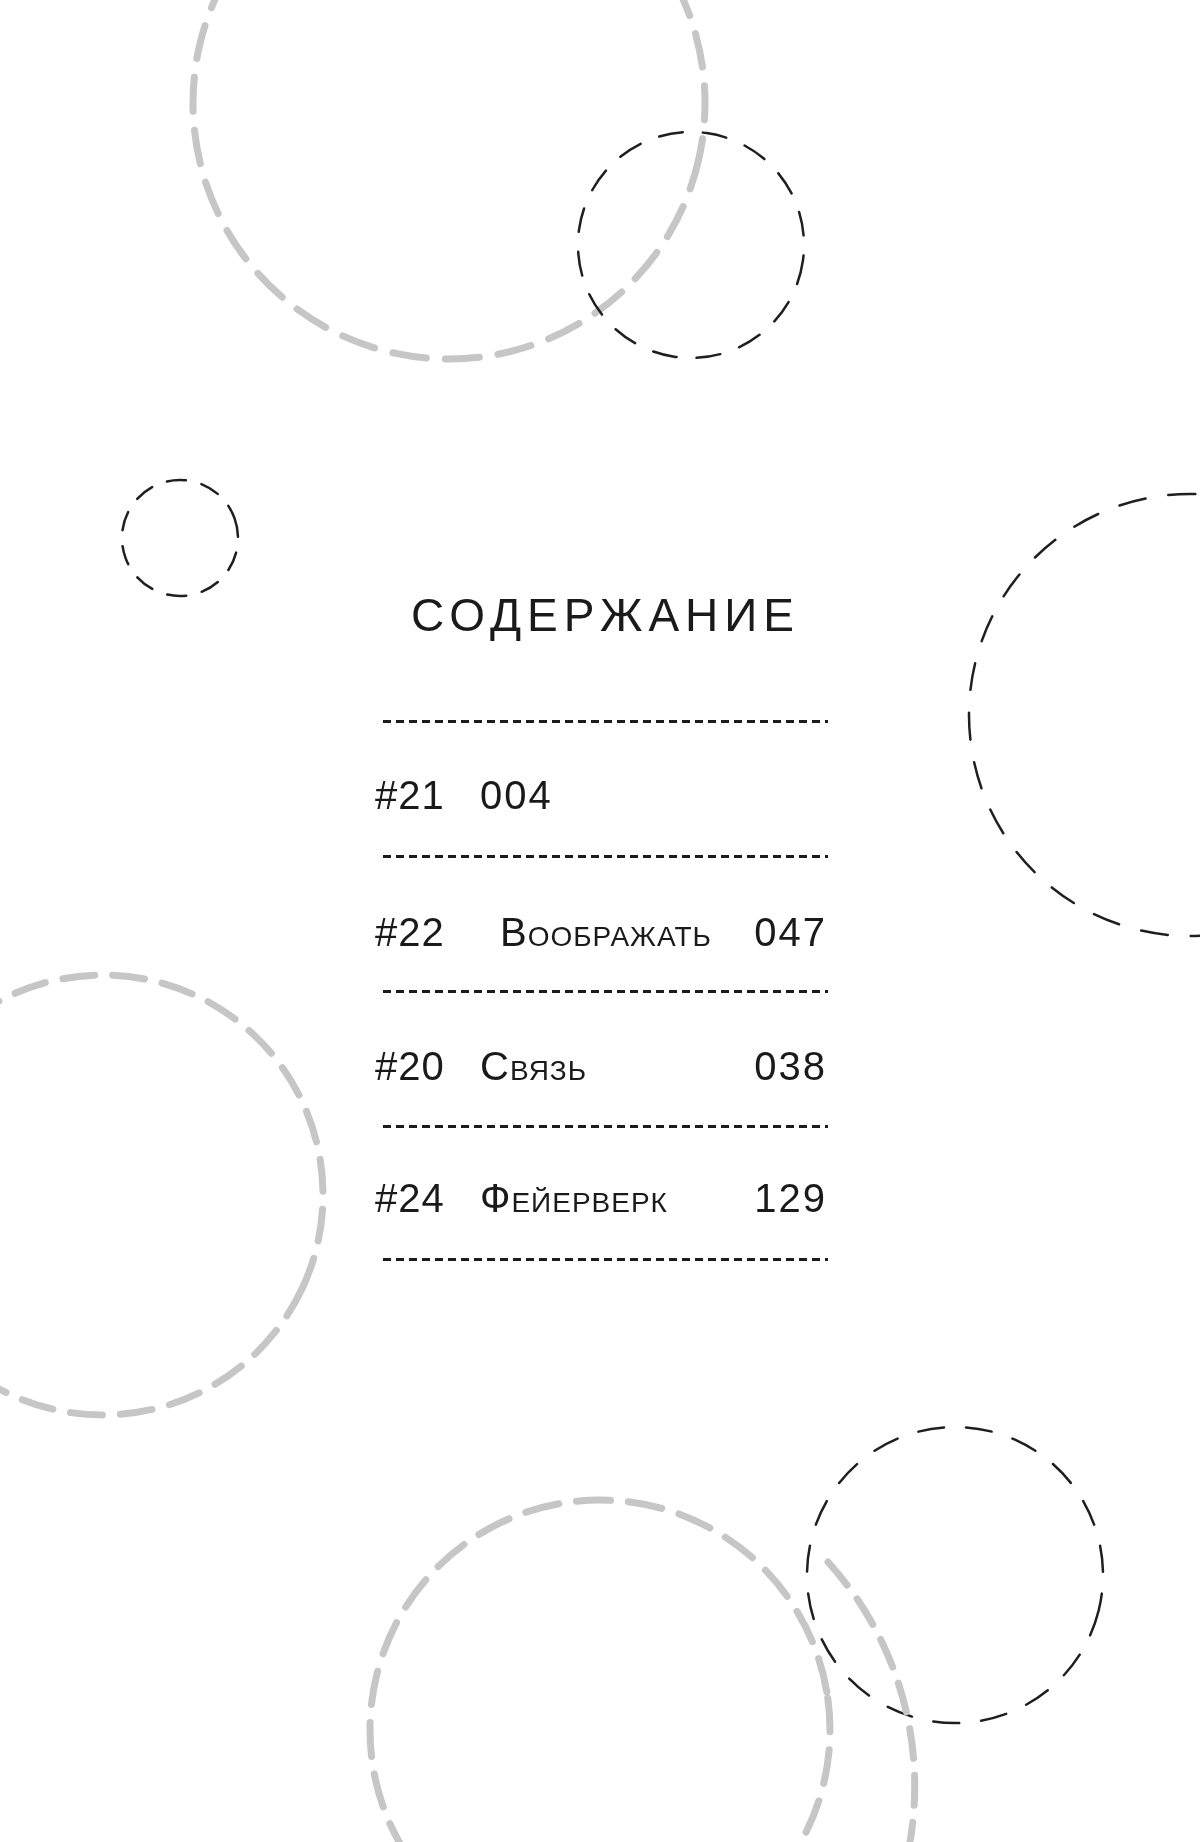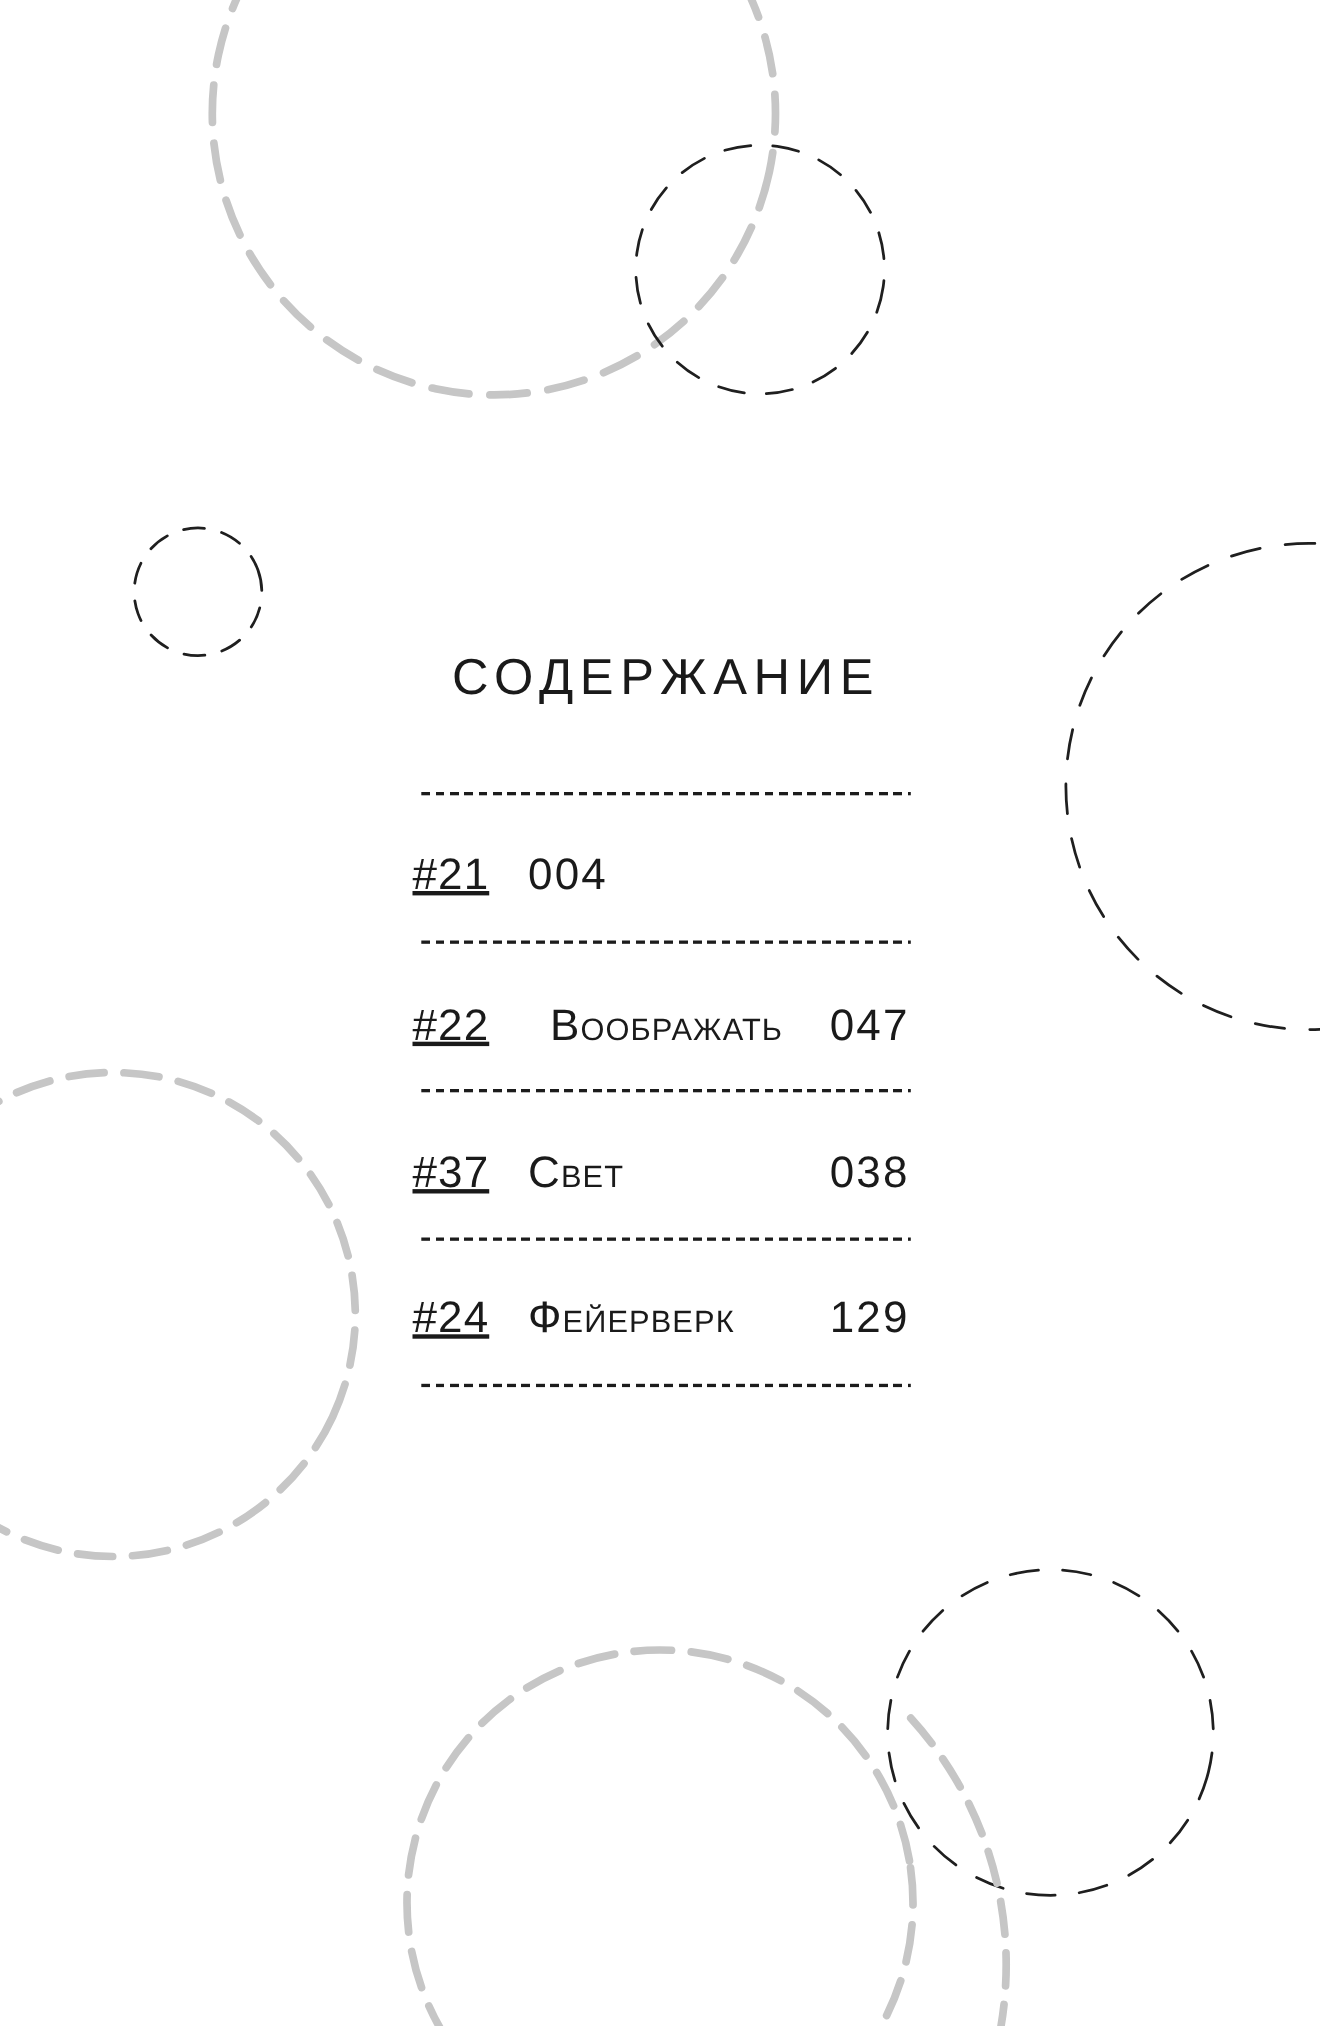--- a/index.html
+++ b/index.html
@@ -51,21 +51,20 @@
     white-space: nowrap;
   }
   .r1 { top: 770px; }
   .r2 { top: 907px; gap: 20px; }
   .r3 { top: 1041px; }
   .r4 { top: 1173px; }
   .entry-num {
     width: 105px;
     flex: 0 0 auto;
     letter-spacing: 1px;
-    text-decoration: underline;
   }
   .entry-title {
     flex: 1 1 auto;
     font-variant: small-caps;
     letter-spacing: 1px;
   }
   .entry-page {
     flex: 0 0 auto;
     letter-spacing: 2px;
   }
@@ -105,22 +104,22 @@
   <div class="toc-row r1">
     <span class="entry-num">#21</span>
     <span class="entry-page">004</span>
   </div>
   <div class="toc-row r2">
     <span class="entry-num">#22</span>
     <span class="entry-title">Воображать</span>
     <span class="entry-page">047</span>
   </div>
   <div class="toc-row r3">
-    <span class="entry-num">#37</span>
-    <span class="entry-title">Свет</span>
+    <span class="entry-num">#20</span>
+    <span class="entry-title">Связь</span>
     <span class="entry-page">038</span>
   </div>
   <div class="toc-row r4">
     <span class="entry-num">#24</span>
     <span class="entry-title">Фейерверк</span>
     <span class="entry-page">129</span>
   </div>
 
 </div>
 

